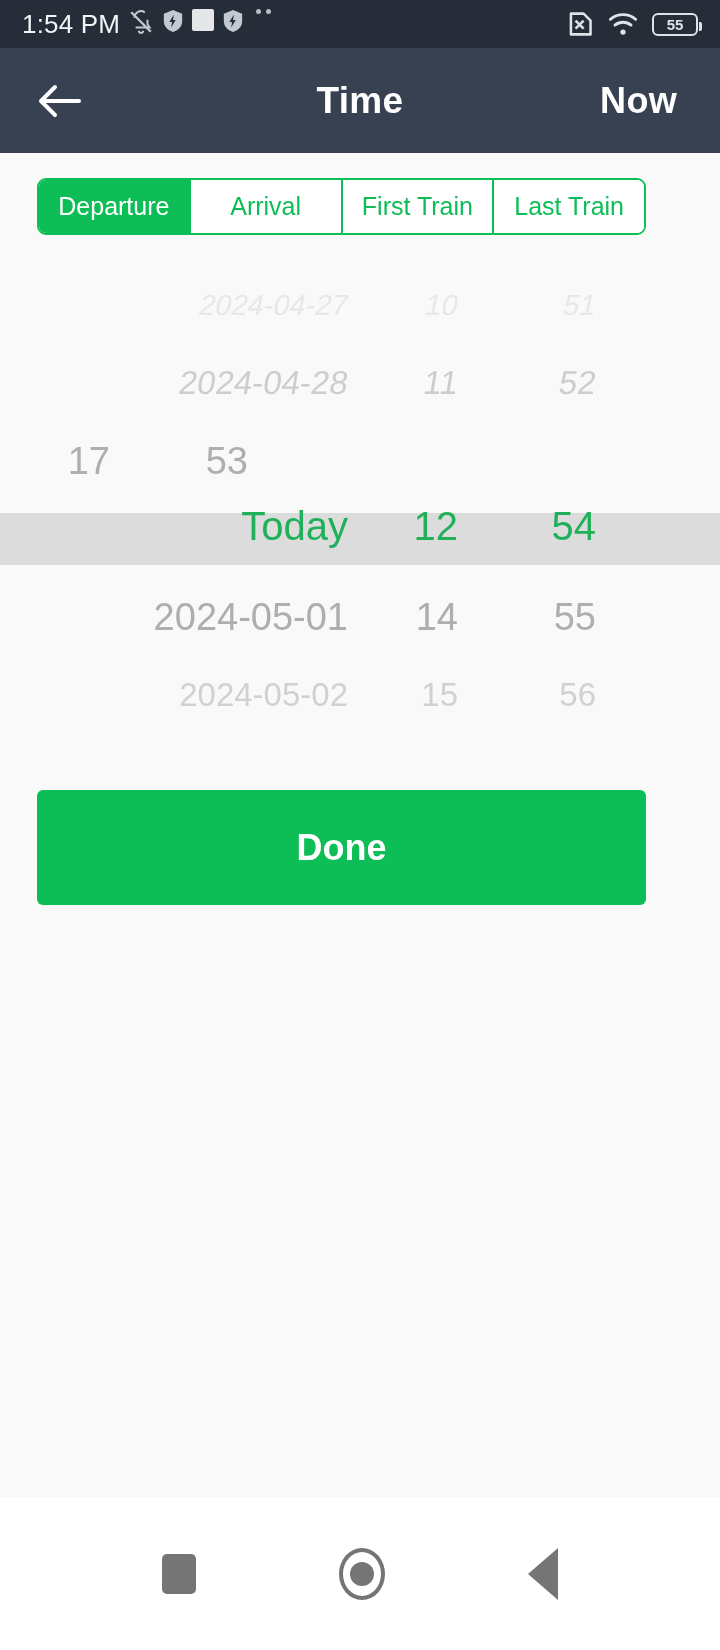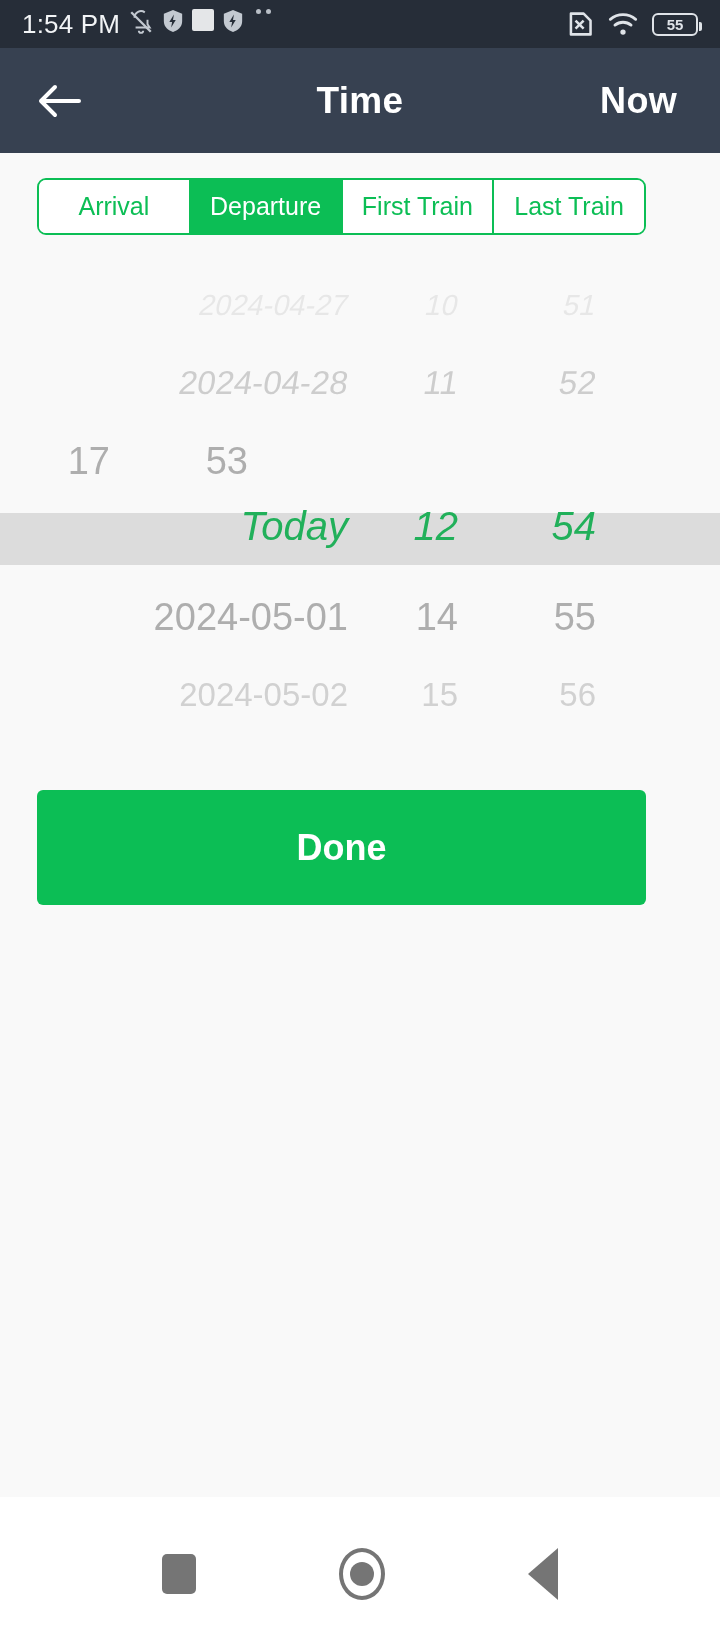--- a/index.html
+++ b/index.html
@@ -78,21 +78,21 @@
     position:absolute; left:0; width:720px; height:78px;
     display:flex; align-items:center;
   }
   .cell { color:#aaaaaa; text-align:right; white-space:nowrap; }
   .c-date { width:348px; font-size:38px; }
   .c-hour { width:110px; font-size:38px; }
   .c-min  { width:138px; font-size:38px; }
   .row.sel .cell { color:#21b05a; }
 
   
-  .d0 { height:52px;font-style:italic; }
+  .d0 { height:52px; }
   .d0 .cell { font-size:40px; }
   .d1 .cell { font-size:38px; opacity:.95; }
   .d2 .cell { font-size:33px; opacity:.55; transform:skewX(-9deg); }
   .d3 .cell { font-size:29px; opacity:.22; transform:skewX(-13deg); }
   .d1b .cell { font-size:38px; opacity:.95; }
   .d2b .cell { font-size:33px; opacity:.5; }
 
   
   .done-btn {
     position:absolute; top:790px; left:37px; width:609px; height:115px;
@@ -166,22 +166,22 @@
     <div class="back-btn">
       <svg width="44" height="34" viewBox="0 0 44 34">
         <path d="M18 3 4 17l14 14M4 17h38" fill="none" stroke="#ffffff" stroke-width="4" stroke-linecap="round" stroke-linejoin="round"></path>
       </svg>
     </div>
     <div class="appbar-title">Time</div>
     <div class="now-btn">Now</div>
   </div>
 
   <div class="tabs">
+    <div class="tab active">Departure</div>
     <div class="tab">Arrival</div>
-    <div class="tab active">Departure</div>
     <div class="tab">First Train</div>
     <div class="tab">Last Train</div>
   </div>
 
   <div class="wheel">
     <div class="wheel-band"></div>
     <div class="wheel-rows" id="wheel-rows">
         <div class="row d3" style="top: -19px;">
           <span class="cell c-date">2024-04-27</span>
           <span class="cell c-hour">10</span>

